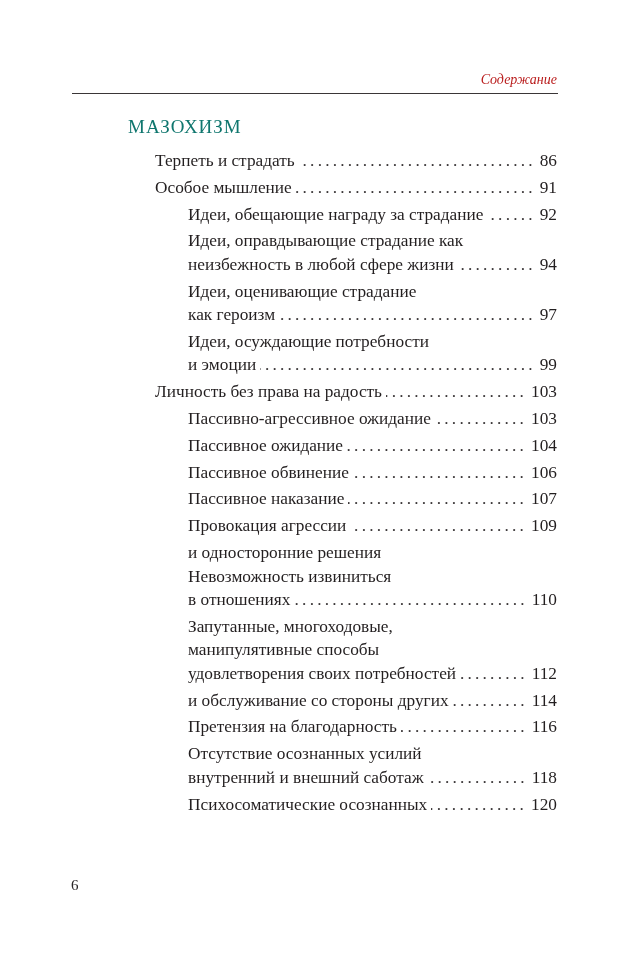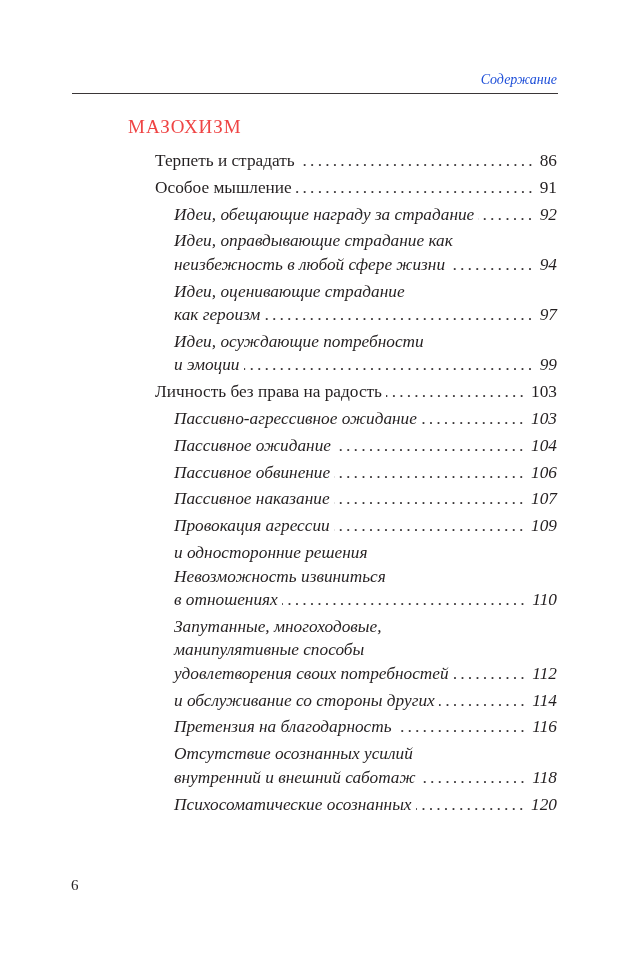--- a/index.html
+++ b/index.html
@@ -1,24 +1,24 @@
 <!DOCTYPE html>
 <html><head>
 <meta charset="utf-8">
 <style>
   html, body { margin: 0; padding: 0; background: #ffffff; }
   body { width: 630px; height: 963px; position: relative; overflow: hidden;
          font-family: "Liberation Serif", "DejaVu Serif", serif; color: #231f20; }
-  .running-head { position: absolute; top: 72px; right: 73px; font-style: italic; font-size: 14px; color: #1d4ed8; }
+  .running-head { position: absolute; top: 72px; right: 73px; font-style: italic; font-size: 14px; color: #b91c1c; }
   .rule { position: absolute; top: 93px; left: 72px; width: 486px; height: 0; border-top: 1.3px solid #3a3637; }
-  .section-title { position: absolute; top: 116px; left: 128px; font-size: 19px; letter-spacing: 1px; color: #ef4444; }
+  .section-title { position: absolute; top: 116px; left: 128px; font-size: 19px; letter-spacing: 1px; color: #0f766e; }
   .toc { position: absolute; top: 149px; left: 155px; width: 402px; }
   .entry { position: relative; margin-bottom: 3.3px; font-size: 17.3px; line-height: 23.5px; }
   .entry.l1 { margin-left: 0; }
-  .entry.l2 { margin-left: 19px; font-style: italic; }
+  .entry.l2 { margin-left: 33px; }
   .entry .line { display: block; white-space: nowrap; }
   .entry .last { display: flex; align-items: baseline; }
   .entry .last .txt { white-space: nowrap; flex: 0 0 auto; }
   .entry .last .dots { flex: 1 1 auto; overflow: hidden; white-space: nowrap; margin: 0 4px; letter-spacing: 3.2px; color: #3a3637; direction: rtl; text-align: left; }
   .entry .last .pg { flex: 0 0 auto; text-align: center; }
   .folio { position: absolute; top: 877px; left: 71px; font-size: 15px; color: #2a2627; }
 </style>
 </head>
 <body>
 

